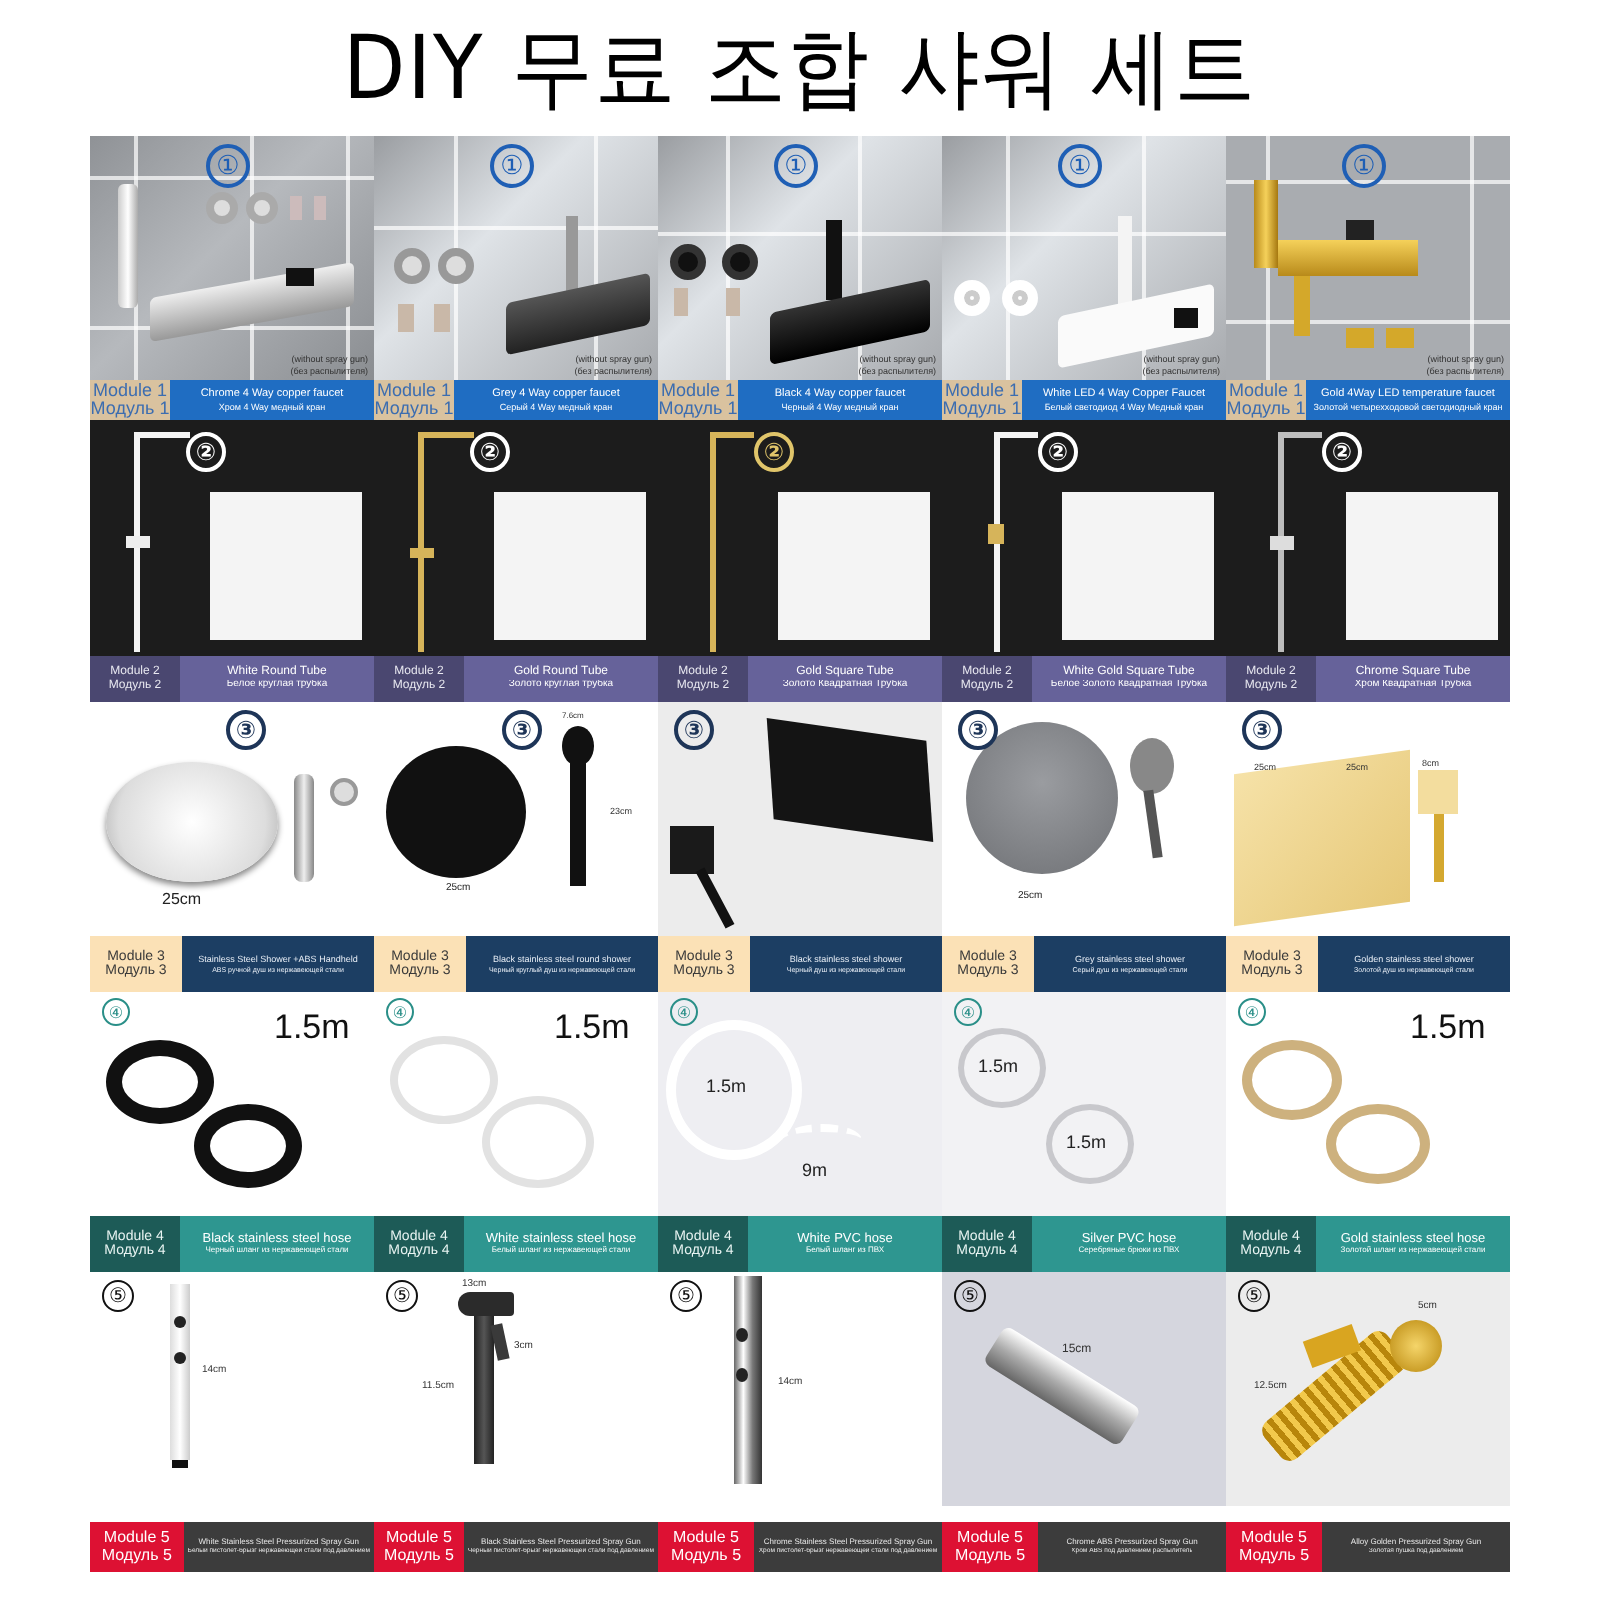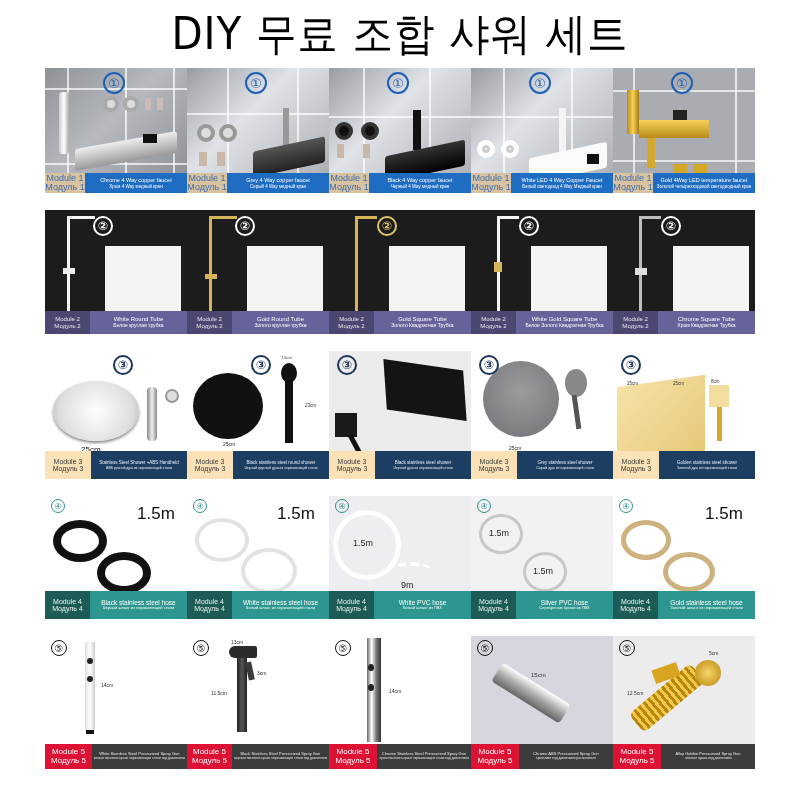--- a/index.html
+++ b/index.html
@@ -14,21 +14,21 @@
   }
 
   .grid {
     position: absolute; left: 45px; top: 68px; width: 710px; height: 718px;
     display: grid; grid-template-columns: repeat(5, 142px); grid-template-rows: 142px 141px 145px 140px 150px;
   }
 
   .cell { position: relative; overflow: hidden; }
   .img { position: absolute; left: 0; top: 0; right: 0; }
   .label {
-    position: absolute; left: 0; right: 0; bottom: 17px; display: flex; border-radius: 10px;
+    position: absolute; left: 0; right: 0; bottom: 0; display: flex; border-radius: 10px;
   }
   .lbl-mod { display: flex; flex-direction: column; justify-content: center; align-items: center; line-height: 1.05; }
   .lbl-desc { flex: 1; display: flex; flex-direction: column; justify-content: center; align-items: center; text-align: center; line-height: 1.15; padding: 0 2px; }
   .lbl-desc .en { white-space: nowrap; }
   .lbl-desc .ru { white-space: nowrap; overflow: hidden; max-width: 100%; }
 
   .num {
     position: absolute; display: flex; align-items: center; justify-content: center;
     border-radius: 50%; font-weight: bold;
   }

